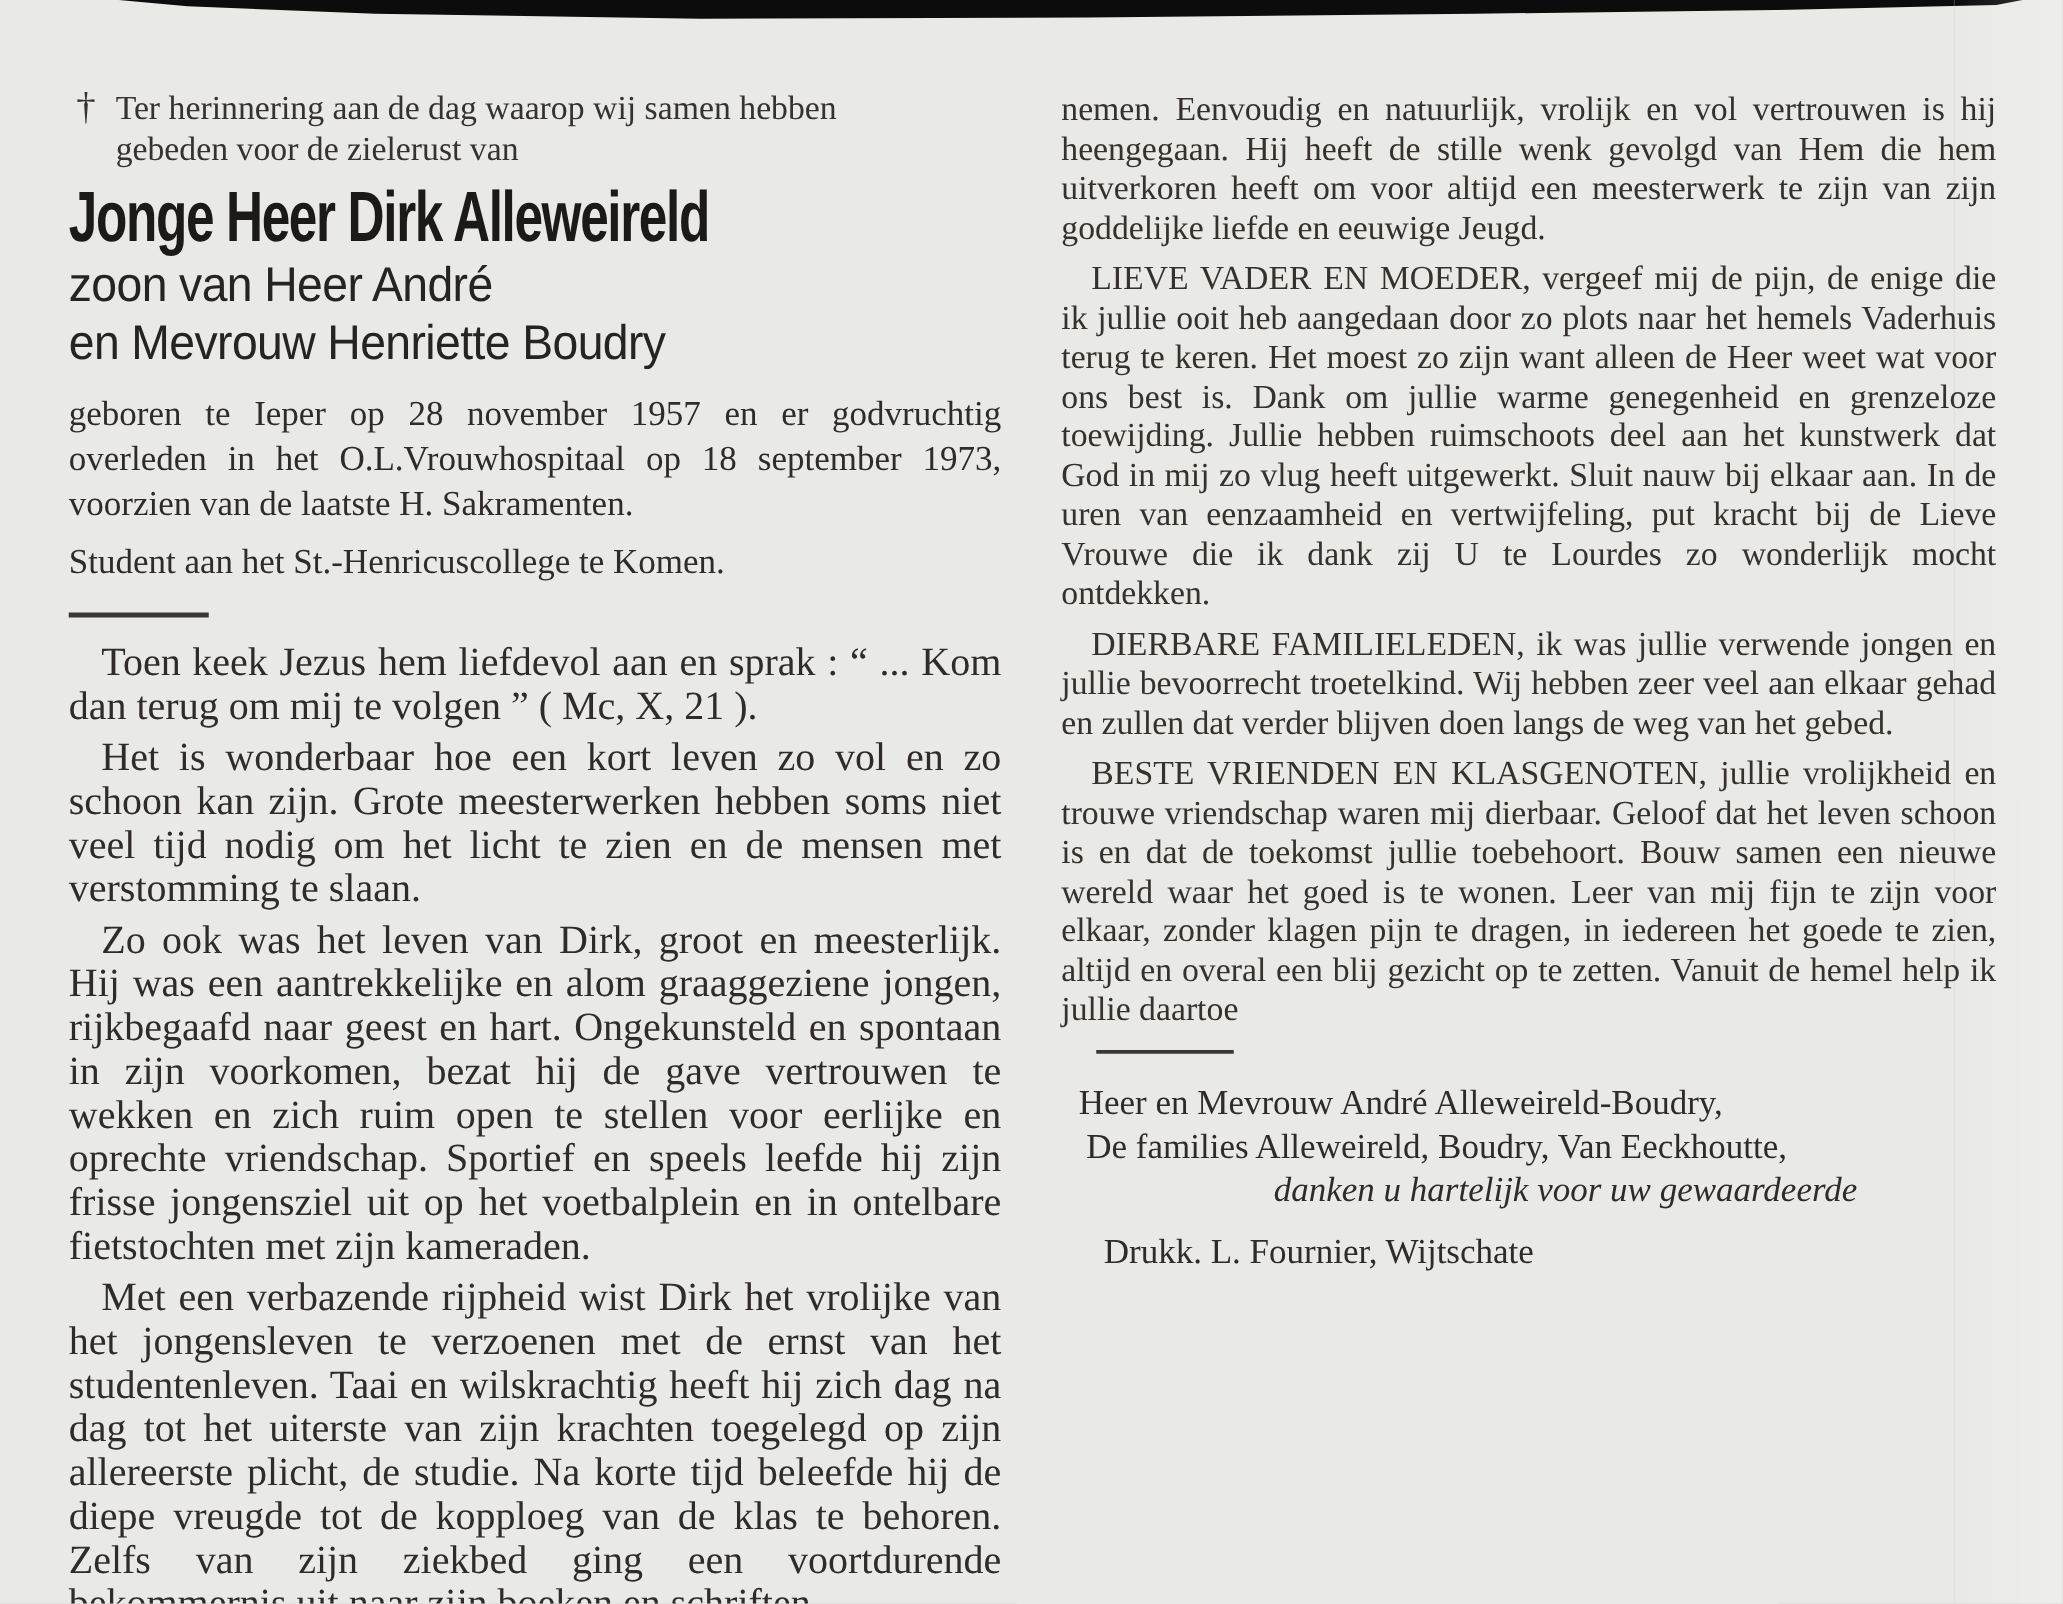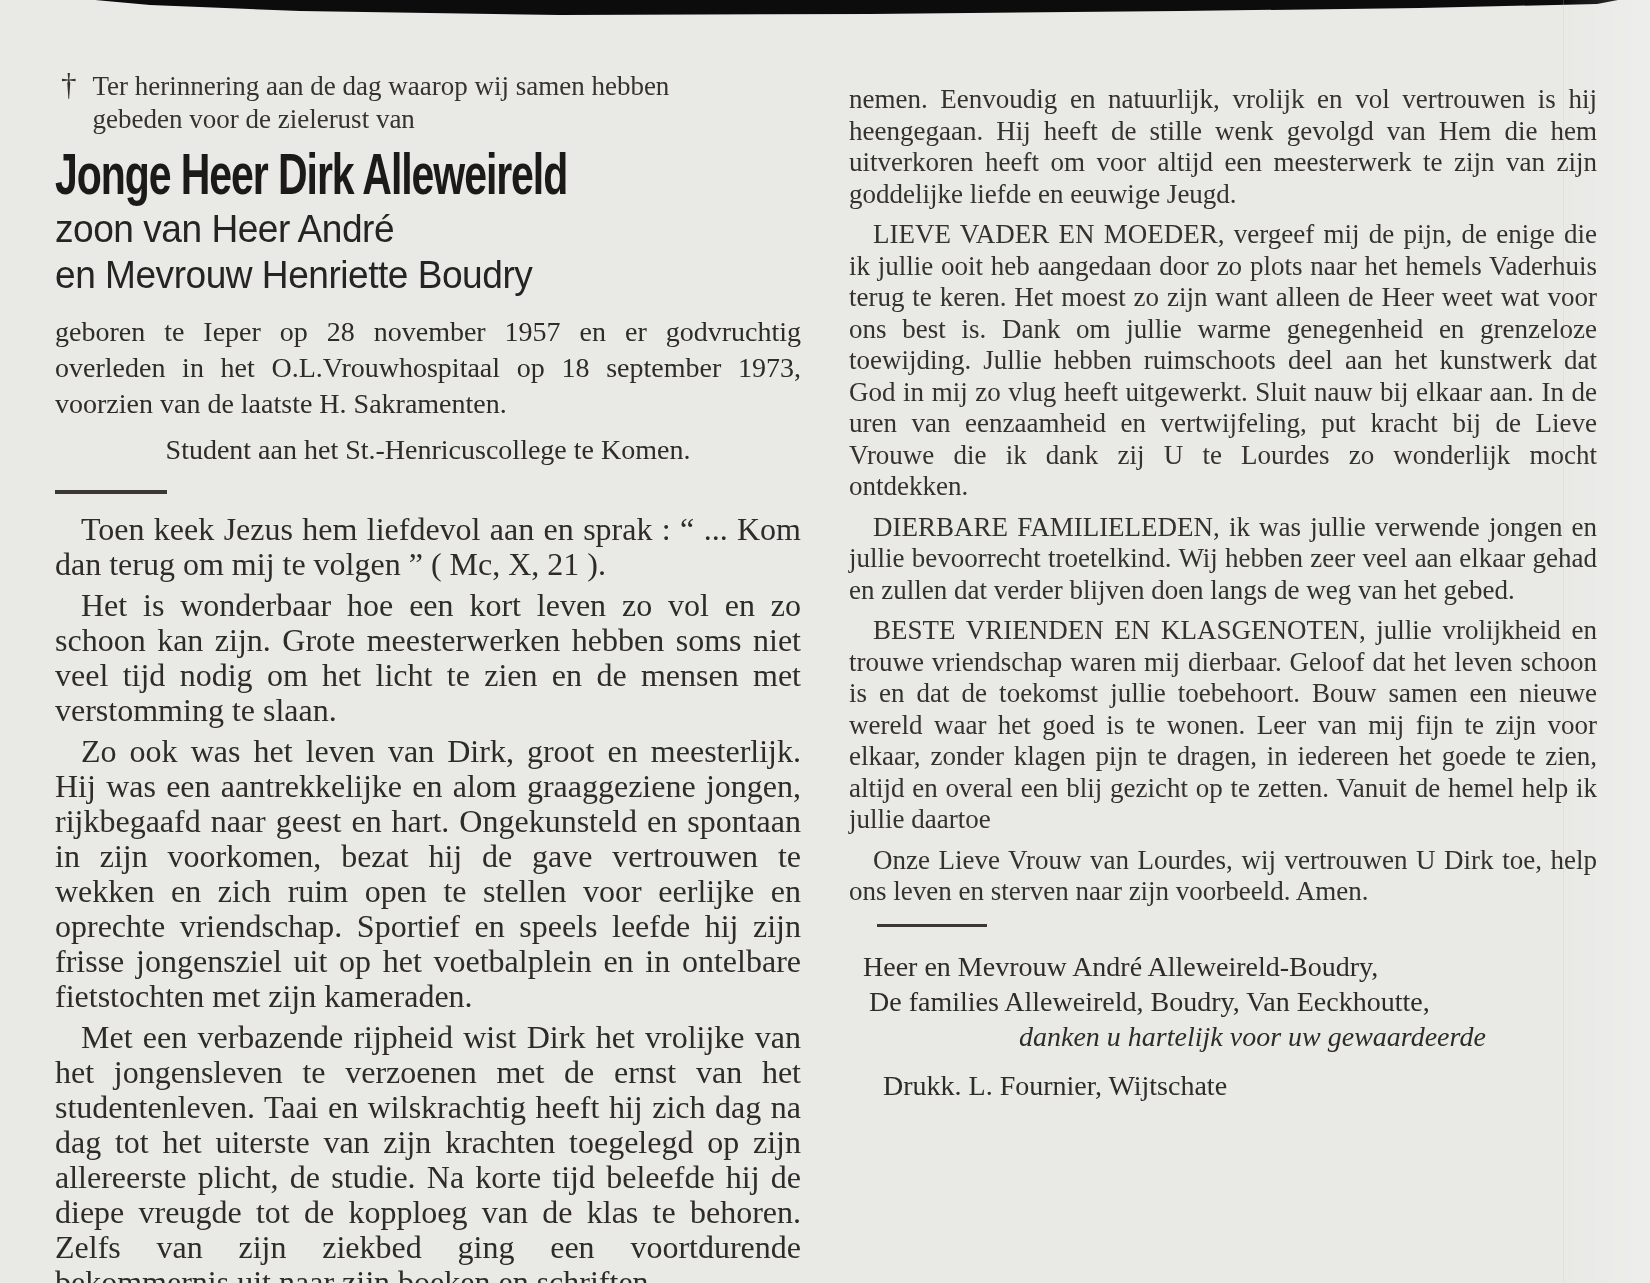--- a/index.html
+++ b/index.html
@@ -11,40 +11,40 @@
   
   .scan-band { position:absolute; top:0; left:0; }
   
   .card-edge {
     position:absolute; top:0; right:0; width:86px; height:100%;
     background:linear-gradient(to right, rgba(255,255,255,0), rgba(255,255,255,0.20));
     border-left:1px solid rgba(0,0,0,0.05);
   }
 
   .col-left  { position:absolute; left:55px;  top:70px; width:746px; }
-  .col-right { position:absolute; left:849px; top:84px; width:748px; }
+  .col-right { position:absolute; left:849px; top:72px; width:748px; }
 
   .intro { display:flex; font-size:27px; line-height:33px; color:#35322f; }
   .cross { font-size:31px; line-height:33px; margin:-2px 16px 0 6px; }
 
   .h-name {
     font-family:"Liberation Sans", sans-serif; font-weight:700;
     font-size:57px; line-height:52px; letter-spacing:-1.5px;
     transform:scaleX(0.72); transform-origin:left top; white-space:nowrap;
     margin:12px 0 0 0; color:#1c1a18;
   }
   .h-parent {
     font-family:"Liberation Sans", sans-serif; font-size:39px; line-height:46px;
     letter-spacing:-0.5px; color:#262422;
     transform:scaleX(0.95); transform-origin:left top; white-space:nowrap;
   }
   .h-parent.first { margin-top:6px; }
 
   .lead  { font-size:28px; line-height:36px; text-align:justify; margin:16px 0 0 0; }
-  .lead2 { margin-top:10px; text-align:center; }
+  .lead2 { margin-top:10px; text-align:left; }
 
   .rule-left  { width:112px; height:0; border-top:4px solid #3a3734; margin-top:22px; }
   .rule-right { width:110px; height:0; border-top:3px solid #3a3734; margin:16px 0 0 28px; }
 
   .body-left p {
     font-size:32px; line-height:35px; text-align:justify;
     text-indent:26px; margin:6px 0 0 0;
   }
   .body-left p.first { margin-top:18px; }
 
@@ -96,21 +96,20 @@
       <p>Zo ook was het leven van Dirk, groot en meesterlijk. Hij was een aantrekkelijke en alom graaggeziene jongen, rijkbegaafd naar geest en hart. Ongekunsteld en spontaan in zijn voorkomen, bezat hij de gave vertrouwen te wekken en zich ruim open te stellen voor eerlijke en oprechte vriendschap. Sportief en speels leefde hij zijn frisse jongensziel uit op het voetbalplein en in ontelbare fietstochten met zijn kameraden.</p>
       <p>Met een verbazende rijpheid wist Dirk het vrolijke van het jongensleven te verzoenen met de ernst van het studentenleven. Taai en wilskrachtig heeft hij zich dag na dag tot het uiterste van zijn krachten toegelegd op zijn allereerste plicht, de studie. Na korte tijd beleefde hij de diepe vreugde tot de kopploeg van de klas te behoren. Zelfs van zijn ziekbed ging een voortdurende bekommernis uit naar zijn boeken en schriften.</p>
     </div>
   </div>
 
   <div class="col-right">
     <p class="rp cont">nemen. Eenvoudig en natuurlijk, vrolijk en vol vertrouwen is hij heengegaan. Hij heeft de stille wenk gevolgd van Hem die hem uitverkoren heeft om voor altijd een meesterwerk te zijn van zijn goddelijke liefde en eeuwige Jeugd.</p>
     <p class="rp">LIEVE VADER EN MOEDER, vergeef mij de pijn, de enige die ik jullie ooit heb aangedaan door zo plots naar het hemels Vaderhuis terug te keren. Het moest zo zijn want alleen de Heer weet wat voor ons best is. Dank om jullie warme genegenheid en grenzeloze toewijding. Jullie hebben ruimschoots deel aan het kunstwerk dat God in mij zo vlug heeft uitgewerkt. Sluit nauw bij elkaar aan. In de uren van eenzaamheid en vertwijfeling, put kracht bij de Lieve Vrouwe die ik dank zij U te Lourdes zo wonderlijk mocht ontdekken.</p>
     <p class="rp">DIERBARE FAMILIELEDEN, ik was jullie verwende jongen en jullie bevoorrecht troetelkind. Wij hebben zeer veel aan elkaar gehad en zullen dat verder blijven doen langs de weg van het gebed.</p>
     <p class="rp">BESTE VRIENDEN EN KLASGENOTEN, jullie vrolijkheid en trouwe vriendschap waren mij dierbaar. Geloof dat het leven schoon is en dat de toekomst jullie toebehoort. Bouw samen een nieuwe wereld waar het goed is te wonen. Leer van mij fijn te zijn voor elkaar, zonder klagen pijn te dragen, in iedereen het goede te zien, altijd en overal een blij gezicht op te zetten. Vanuit de hemel help ik jullie daartoe</p>
-    <p class="rp">Onze Lieve Vrouw van Lourdes, wij vertrouwen U Dirk toe, help ons leven en sterven naar zijn voorbeeld. Amen.</p>
 
     <div class="rule-right"></div>
 
     <div class="closing">
       <div class="parents">Heer en Mevrouw André Alleweireld-Boudry,</div>
       <div class="families">De families Alleweireld, Boudry, Van Eeckhoutte,</div>
       <div class="thanks">
         <span style="display:block">danken u hartelijk voor uw gewaardeerde</span>
       </div>
       <div class="printer">Drukk. L. Fournier, Wijtschate</div>

